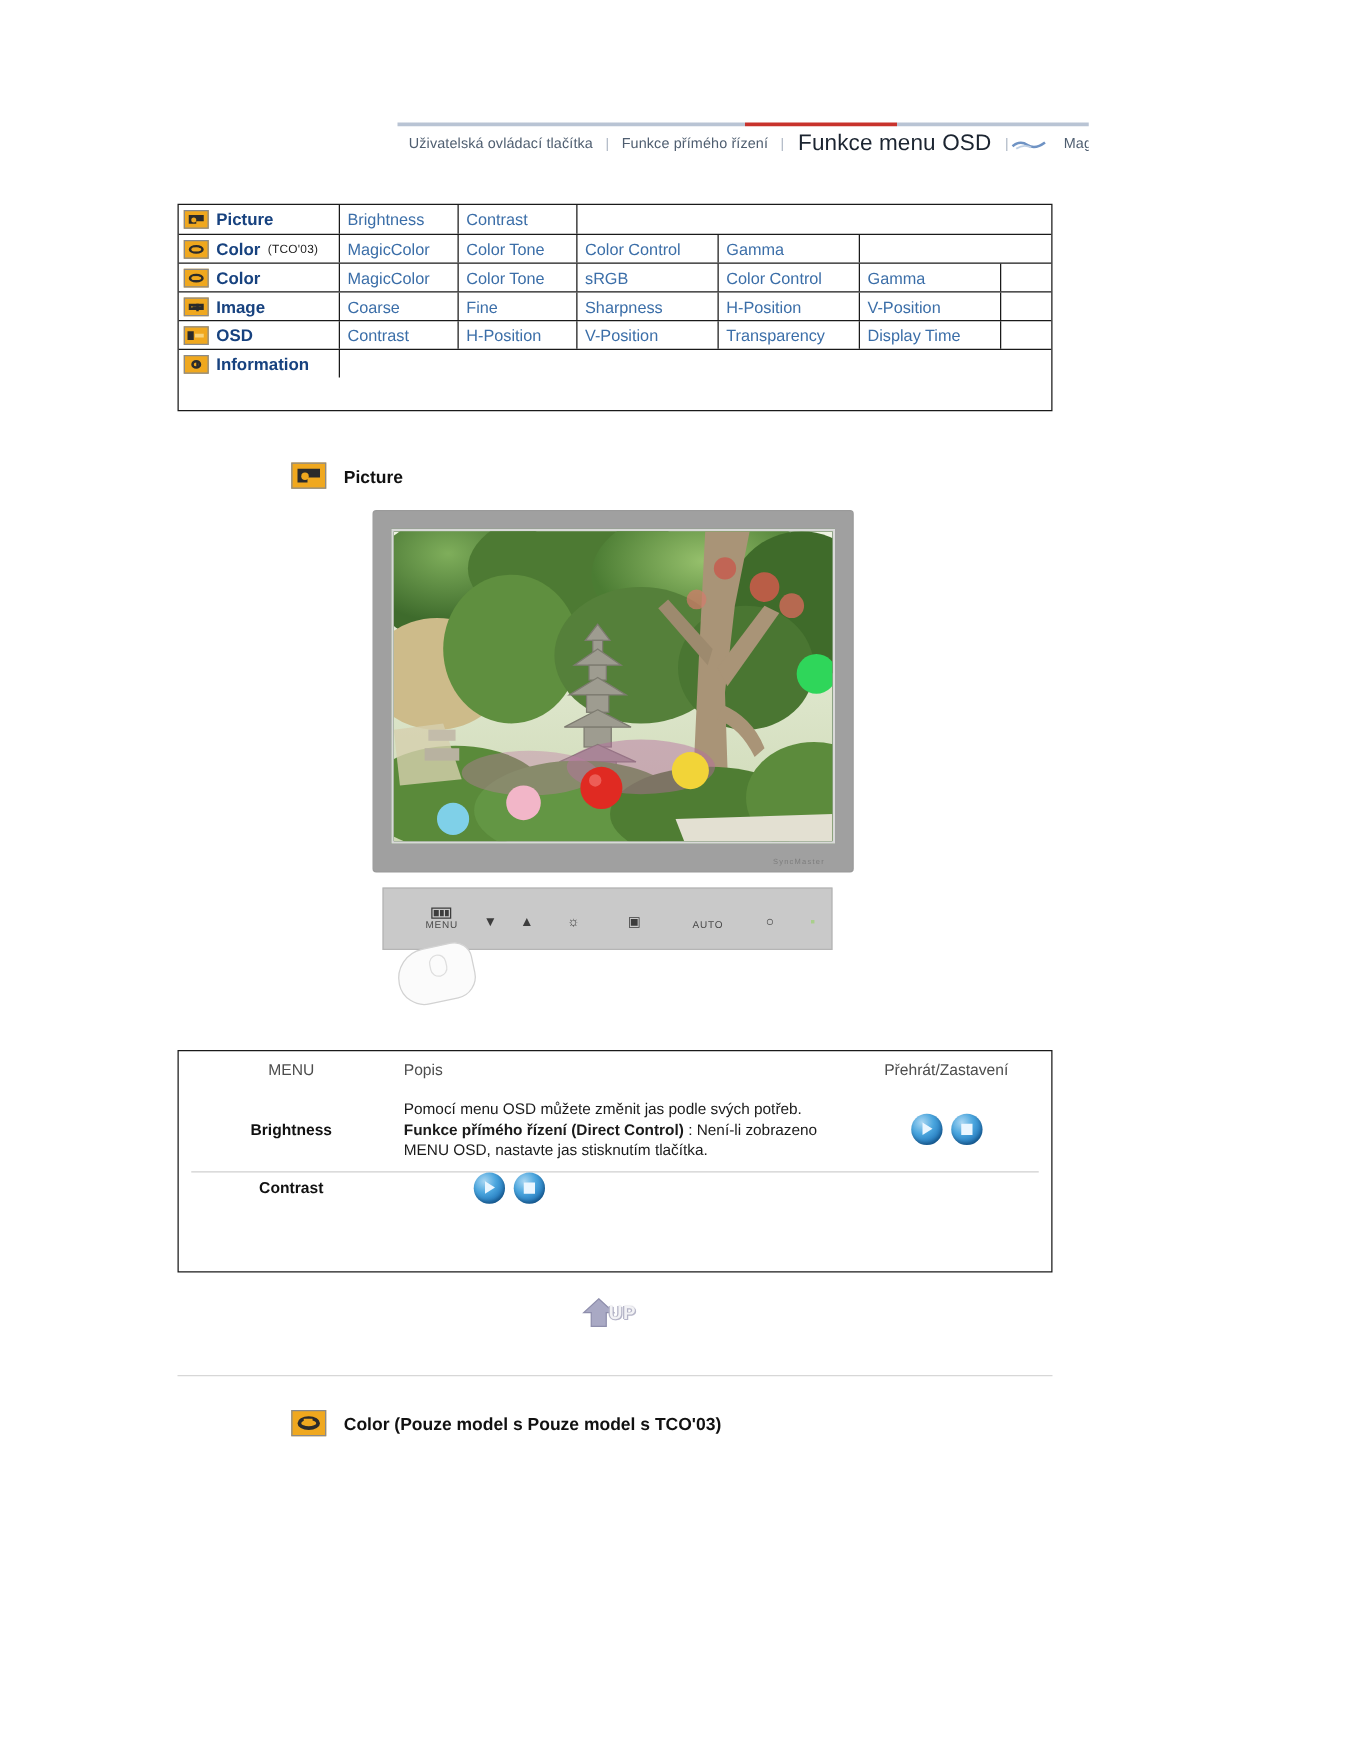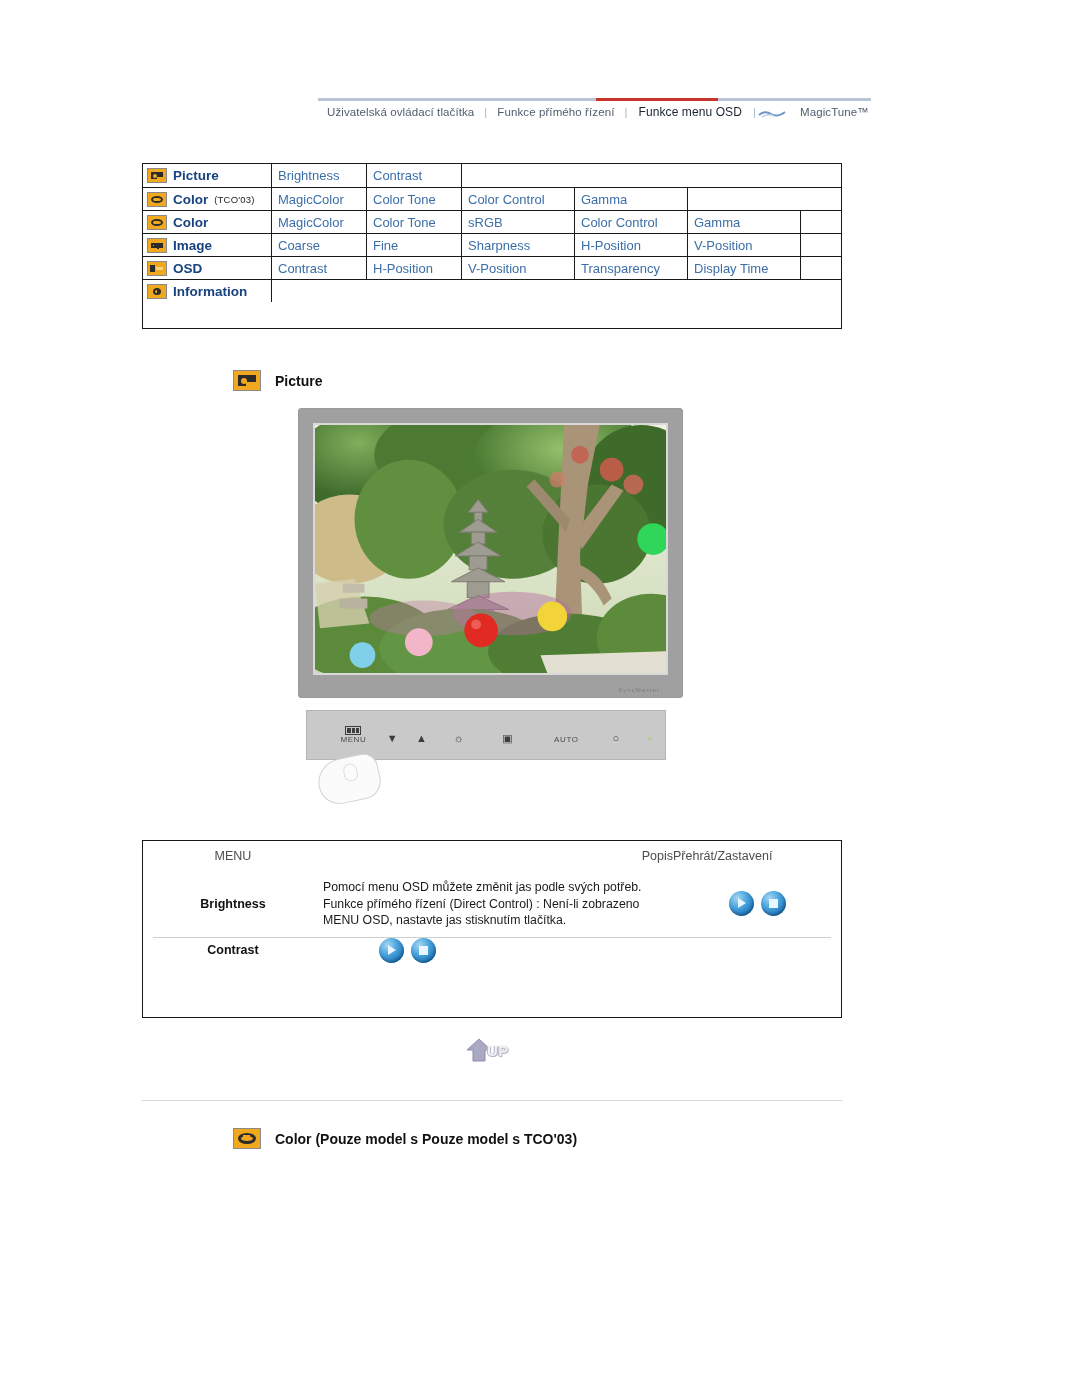--- a/index.html
+++ b/index.html
@@ -23,21 +23,21 @@
       #b9c4d4 0px, #b9c4d4 278px,
       #c8332c 278px, #c8332c 400px,
       #b9c4d4 400px, #b9c4d4 570px);
   }
   .topnav-items {
     position: absolute; left: 0; top: 6px;
     display: flex; align-items: center; gap: 0px;
     font-size: 11.5px; color: #4a5a6e; letter-spacing: .1px;
   }
   .nav-item { padding: 2px 9px 2px 9px; white-space: nowrap; color: #4f5e70; }
-  .nav-item.active { color: #1b2430; font-size: 12px; padding: 0 10px; }
+  .nav-item.active { color: #1b2430; font-size: 18px; padding: 0 10px; }
   .nav-sep { color: #aab4c2; font-size: 11px; padding: 0 1px; }
   .mt-logo {
     display: inline-block; width: 30px; height: 11px; margin-right: 4px;
     position: relative; top: 1px;
   }
 
   
   .matrix {
     position: absolute; left: 142px; top: 163px;
     width: 700px; height: 166px;
@@ -151,30 +151,30 @@
 
   
   .desc {
     position: absolute; left: 142px; top: 840px;
     width: 700px; height: 178px;
     border: 1.6px solid #1a1a1a;
     background: #fff;
   }
   .desc-head { display: flex; height: 30px; align-items: center; color: #4d4d4d; font-size: 12.5px; }
   .desc-head .c1 { width: 180px; text-align: center; }
-  .desc-head .c2 { flex: 1; text-align: right; }
-  .desc-head .c3 { width: 168px; text-align: left; }
+  .desc-head .c2 { flex: 1; text-align: left; }
+  .desc-head .c3 { width: 168px; text-align: center; }
   .desc-row { display: flex; }
   .desc-row .c1 {
     width: 180px; display: flex; align-items: center; justify-content: center;
     font-size: 12.5px; font-weight: bold; color: #111;
   }
   .desc-row .c2 { flex: 1; font-size: 12.3px; color: #1a1a1a; line-height: 16.5px; padding: 8px 6px 8px 0; }
   .desc-row .c3 { width: 168px; display: flex; align-items: center; justify-content: center; gap: 7px; }
-  .desc-row .c2 b { font-weight: normal; margin-top: 11px; }
+  .desc-row .c2 b { font-weight: bold; margin-top: 11px; }
   .row-divider { height: 1px; background: #cfcfcf; margin: 0 10px; }
 
   .orb {
     width: 25px; height: 25px; border-radius: 50%;
     background: radial-gradient(circle at 34% 28%, #a9d6f2 0%, #4ba6de 38%, #1d72b8 78%, #155a94 100%);
     position: relative; box-shadow: inset -1px -2px 3px rgba(0,0,0,.25);
   }
   .orb::after { content: ""; position: absolute; }
   .orb.play::after {
     left: 9px; top: 7px;

